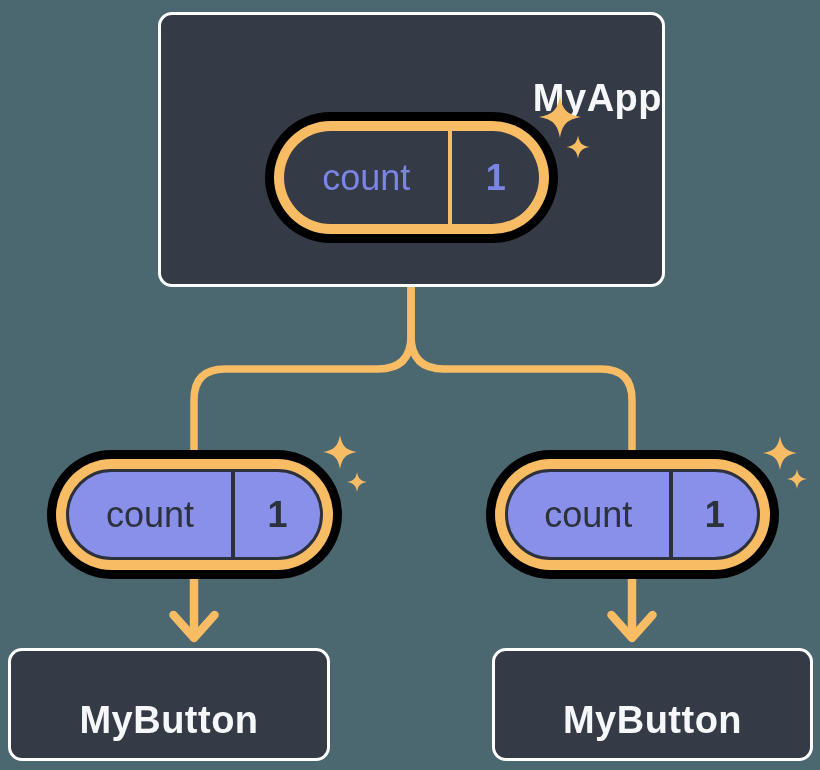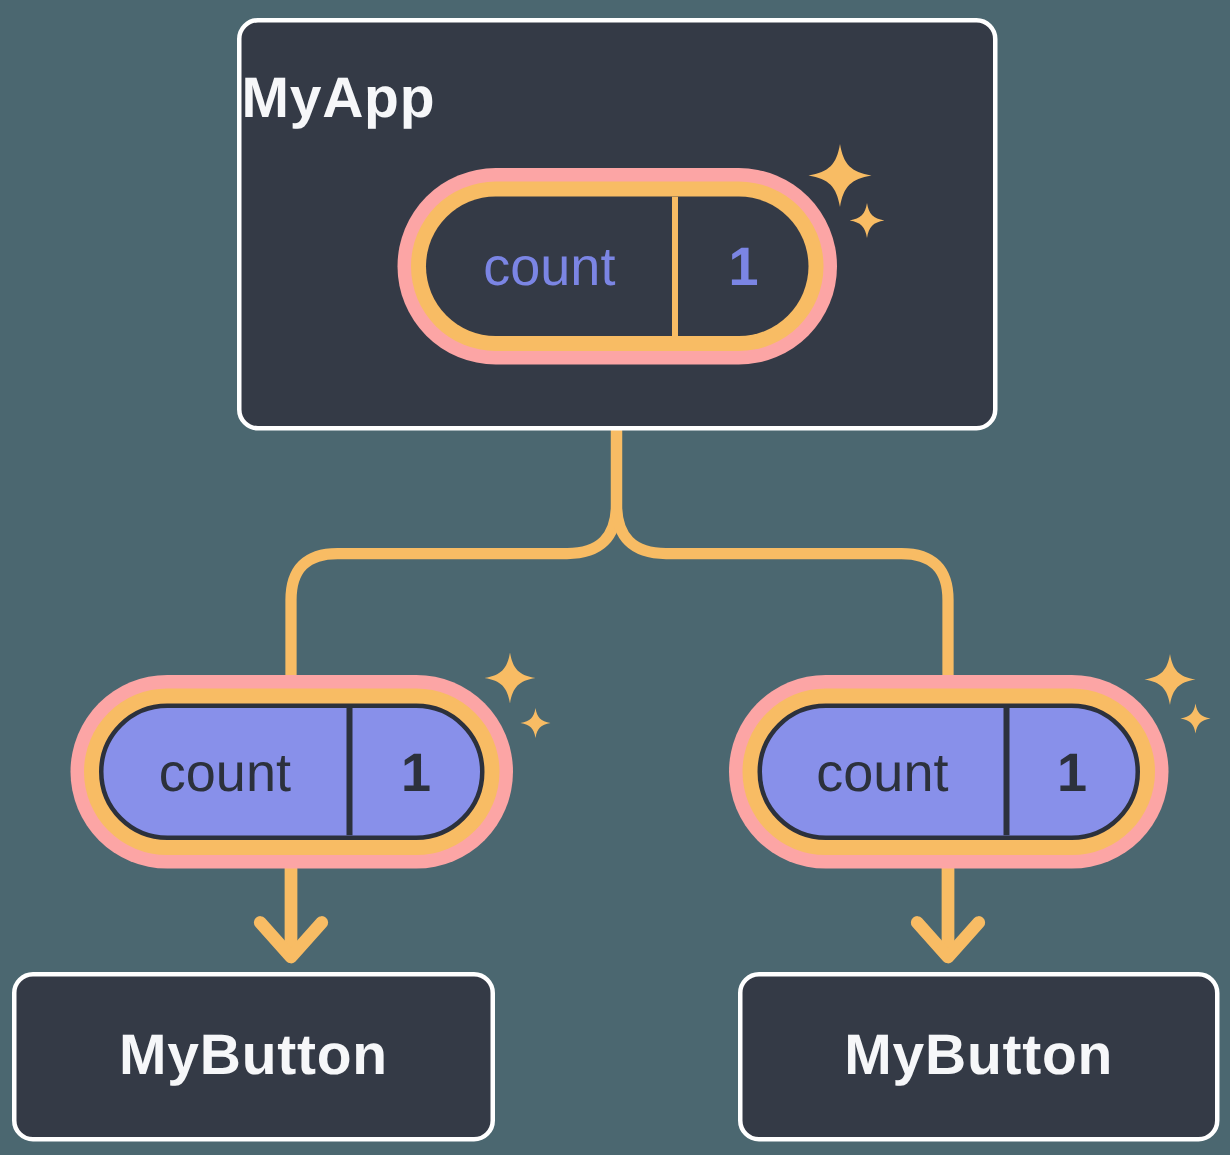--- a/index.html
+++ b/index.html
@@ -18,38 +18,39 @@
   .node {
     position:absolute;
     background:#343A46;
     border:3px solid #FFFFFF;
     border-radius:14px;
     box-sizing:border-box;
     z-index:2;
   }
   .node-title {
     position:absolute; left:0; right:0;
-    text-align:left;
+    text-align:right;
     color:#F6F7F9;
     font-size:38px;
     font-weight:600;
     letter-spacing:0.5px;
+    margin-top:32px;
   }
   #myapp-box   { left:158px; top:12px;  width:507px; height:275px; }
   #myapp-box .node-title { top:30px; }
   .button-node { display:flex; align-items:center; justify-content:center; }
   #mybutton-left  { left:8px;   top:648px; width:322px; height:113px; }
   #mybutton-right { left:492px; top:648px; width:321px; height:113px; }
   .button-node .node-title { position:static; }
 
   
   .pill {
     position:absolute;
     border-radius:999px;
-    background:#fca5a5;          
+    background:#000000;          
     padding:9px;
     box-sizing:border-box;
     z-index:2;
   }
   .pill-mid {
     height:100%;
     border-radius:999px;
     background:#F8BC64;          
     padding:10px;
     box-sizing:border-box;

